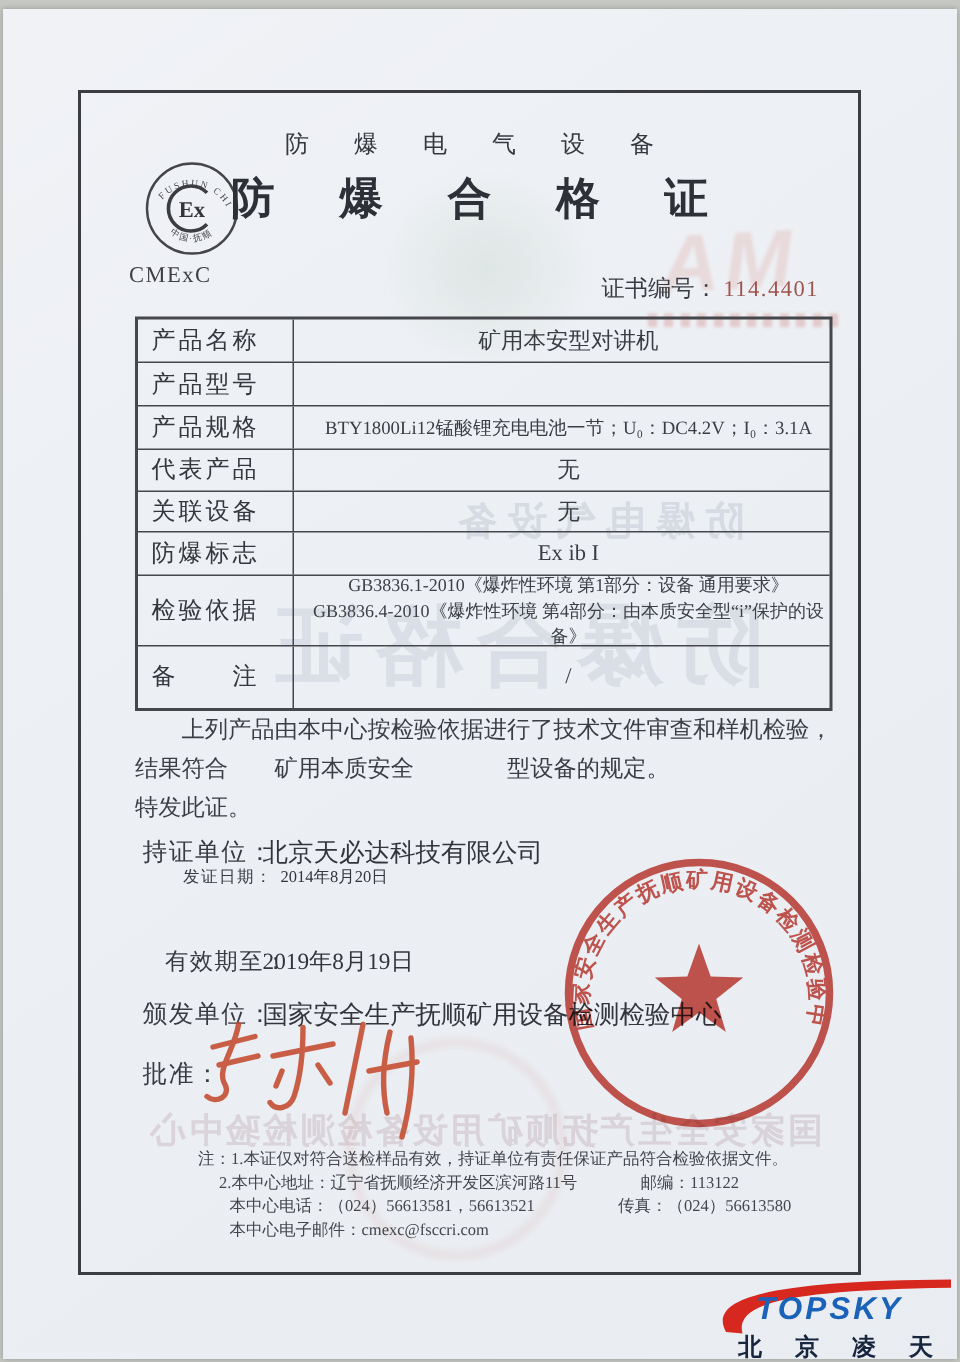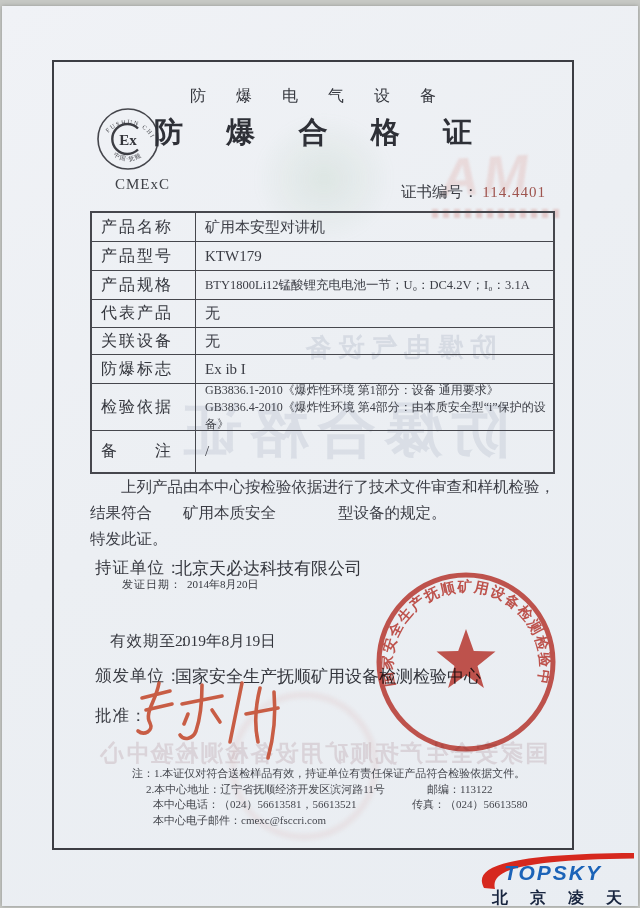--- a/index.html
+++ b/index.html
@@ -10,21 +10,21 @@
   .page { position:absolute; left:2px; top:6px; width:636px; height:900px;
           background:linear-gradient(145deg,#f0f2f6 0%,#eceff3 45%,#e9edf2 100%);
           box-shadow:0 0 4px rgba(0,0,0,.25); }
 
   .frame { position:absolute; left:50px; top:54px; width:522px; height:790px;
            border:2px solid #3c3d43; }
 
   
   .logo-wrap { position:absolute; left:86px; top:96px; width:80px; height:80px; }
   .logo-caption { position:absolute; left:84px; top:170px; width:84px;
-                  text-align:right; font-size:15px; color:#3e4046; letter-spacing:1px; }
+                  text-align:left; font-size:15px; color:#3e4046; letter-spacing:1px; }
   .hdr-subtitle { position:absolute; left:52px; top:80px; width:518px; text-align:center;
                   font-size:16px; color:#36383f; letter-spacing:13px; text-indent:13px; }
   .hdr-title { position:absolute; left:52px; top:107px; width:518px; text-align:center;
                font-size:29px; font-weight:bold; color:#2e3037; letter-spacing:18px; text-indent:18px; }
   .cert-line { position:absolute; left:52px; top:176px; width:506px; text-align:right;
                font-size:15.5px; color:#3a3c43; padding-right:14px; }
   .cert-no { color:#9e544e; letter-spacing:1px; font-size:15px; }
 
   
   .green-blob { position:absolute; left:252px; top:108px; width:140px; height:130px;
@@ -48,21 +48,21 @@
 
   
   .ptable { position:absolute; left:88px; top:205px; width:465px;
             border:2px solid #46474d; }
   .prow { display:flex; border-bottom:1.5px solid #46474d; }
   .prow:last-child { border-bottom:none; }
   .pcell-l { width:104px; flex:0 0 104px; border-right:1.5px solid #46474d;
              display:flex; align-items:center; padding-left:9px;
              font-size:16px; color:#35373e; letter-spacing:2px; }
   .pcell-v { flex:1; display:flex; flex-direction:column; justify-content:center;
-             padding-left:9px; font-size:15px; color:#3b3d45; }
+             padding-left:9px; font-size:15px; color:#3b3d45;text-align:center; }
   .h29{height:29px;} .h28{height:28px;} .h27{height:27px;} .h47{height:47px;} .h41{height:41px;}
   .small-v { font-size:12.5px; }
   .basis-line { font-size:12px; line-height:17px; color:#3e4048; }
 
   
   .statement { position:absolute; left:88px; top:468px; width:468px;
                font-size:15.5px; line-height:26px; color:#3c3e46; }
   .statement .ind { text-indent:2em; }
 
   
@@ -139,21 +139,20 @@
     <span class="cert-no">114.4401</span>
   </div>
 
   <div class="ptable">
     <div class="prow h29">
       <div class="pcell-l">产品名称</div>
       <div class="pcell-v">矿用本安型对讲机</div>
     </div>
     <div class="prow h29">
       <div class="pcell-l">产品型号</div>
-      <div class="pcell-v">KTW179</div>
     </div>
     <div class="prow h29">
       <div class="pcell-l">产品规格</div>
       <div class="pcell-v small-v">BTY1800Li12锰酸锂充电电池一节；U₀：DC4.2V；I₀：3.1A</div>
     </div>
     <div class="prow h28">
       <div class="pcell-l">代表产品</div>
       <div class="pcell-v">无</div>
     </div>
     <div class="prow h27">

